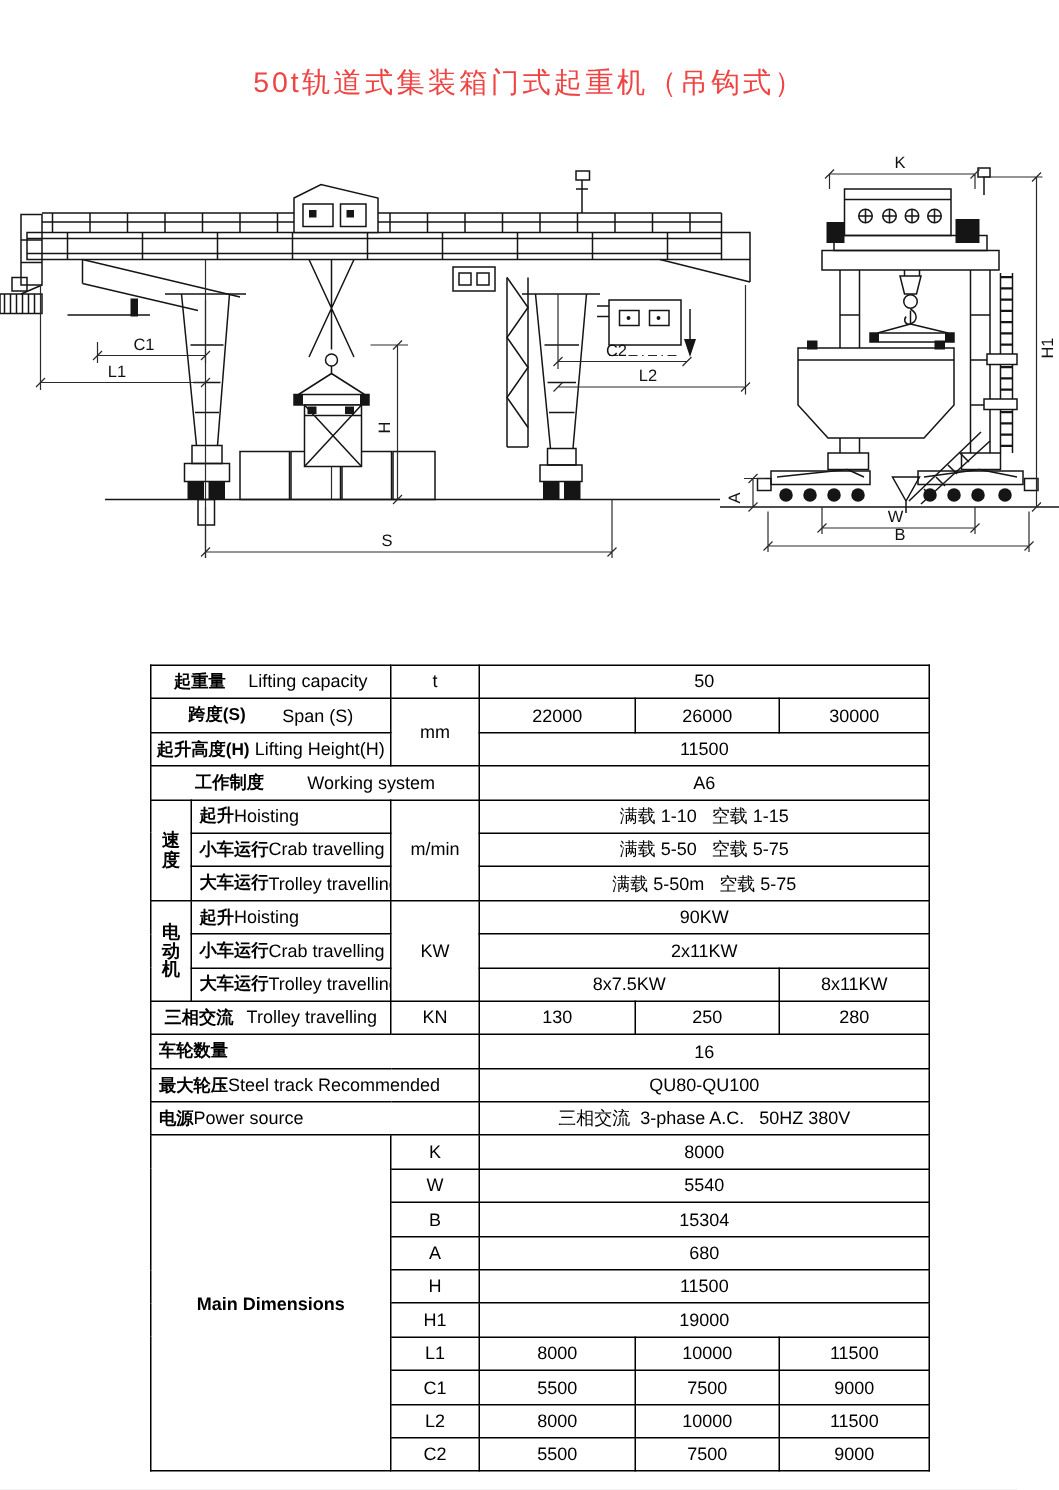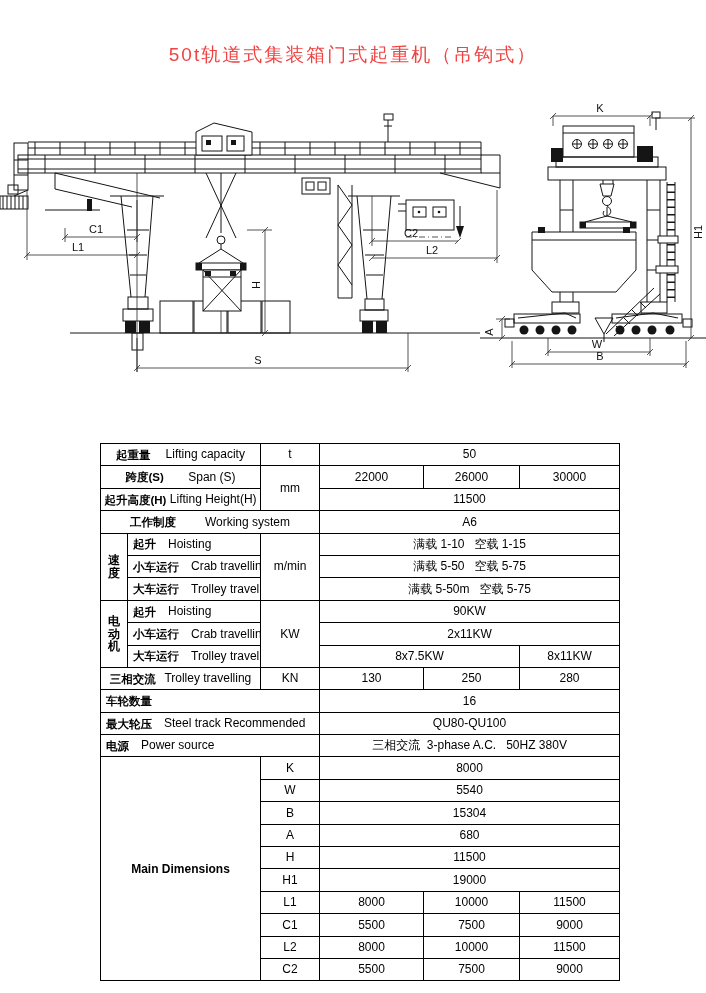--- a/index.html
+++ b/index.html
@@ -12,21 +12,21 @@
   .sf{stroke:#151515;fill:#fff;stroke-width:1;}
   .fb{fill:#151515;stroke:none;}
   .d{stroke:#2a2a2a;fill:none;stroke-width:0.8;}
   text.dim{font-family:"Liberation Sans",sans-serif;font-size:11px;fill:#111;}
   
   table.spec{position:absolute;left:100px;top:443px;width:519px;border-collapse:collapse;
              table-layout:fixed;}
   table.spec td{border:1px solid #000;height:21.4px;padding:0;text-align:center;
                 vertical-align:middle;overflow:hidden;font-size:12px;line-height:1.05;}
   .lbl{display:flex;justify-content:space-evenly;align-items:flex-end;width:100%;}
-  .lbl.left{justify-content:flex-start;gap:12px;padding-left:5px;}
+  .lbl.left{justify-content:flex-start;padding-left:5px;}
   .lbl .zh{font-weight:bold;font-size:11.5px;white-space:nowrap;}
   .lbl .en{font-size:12px;white-space:nowrap;}
   td.vert{white-space:pre-line;font-weight:bold;font-size:11px;line-height:1.2;}
   td.val{font-size:12.5px;white-space:pre;}
   td.maindim{font-size:13px;font-weight:bold;}
 </style>
 </head>
 <body>
 
 <div class="page">

